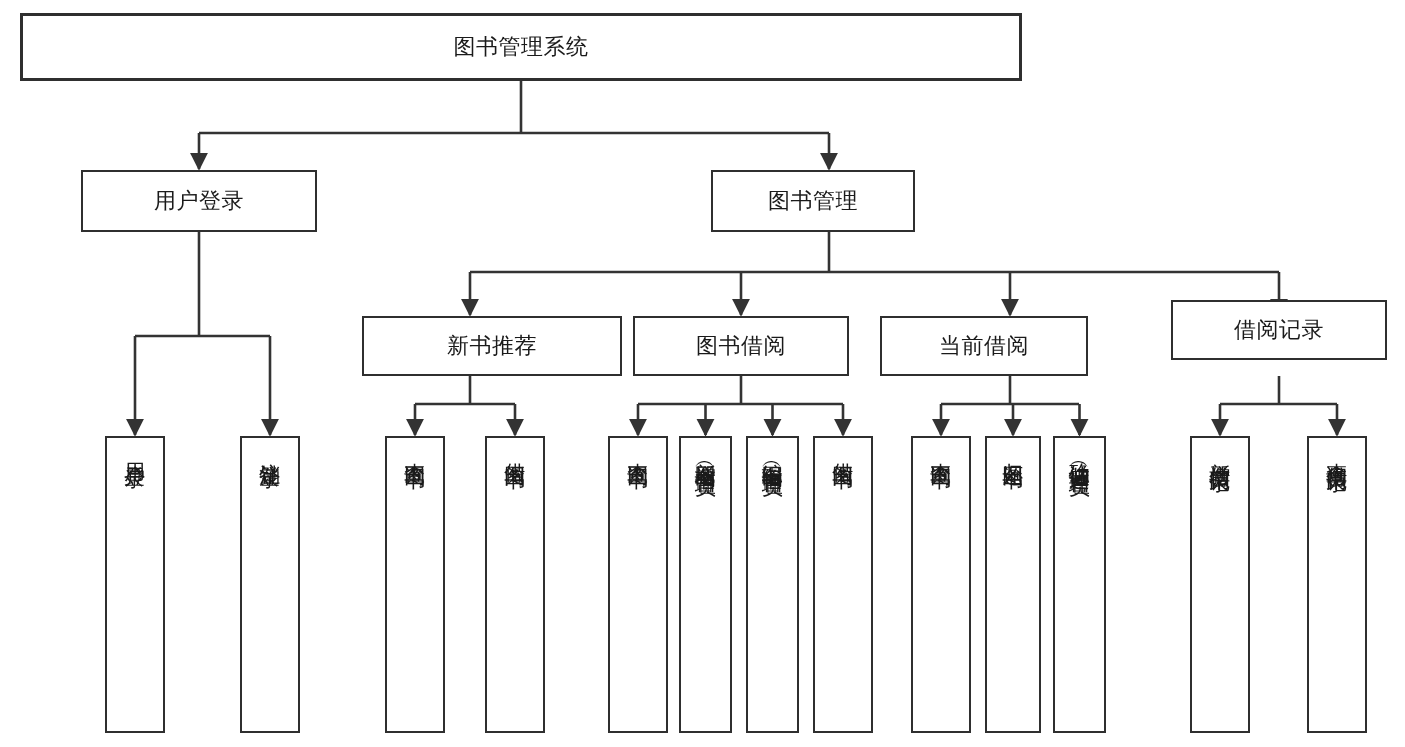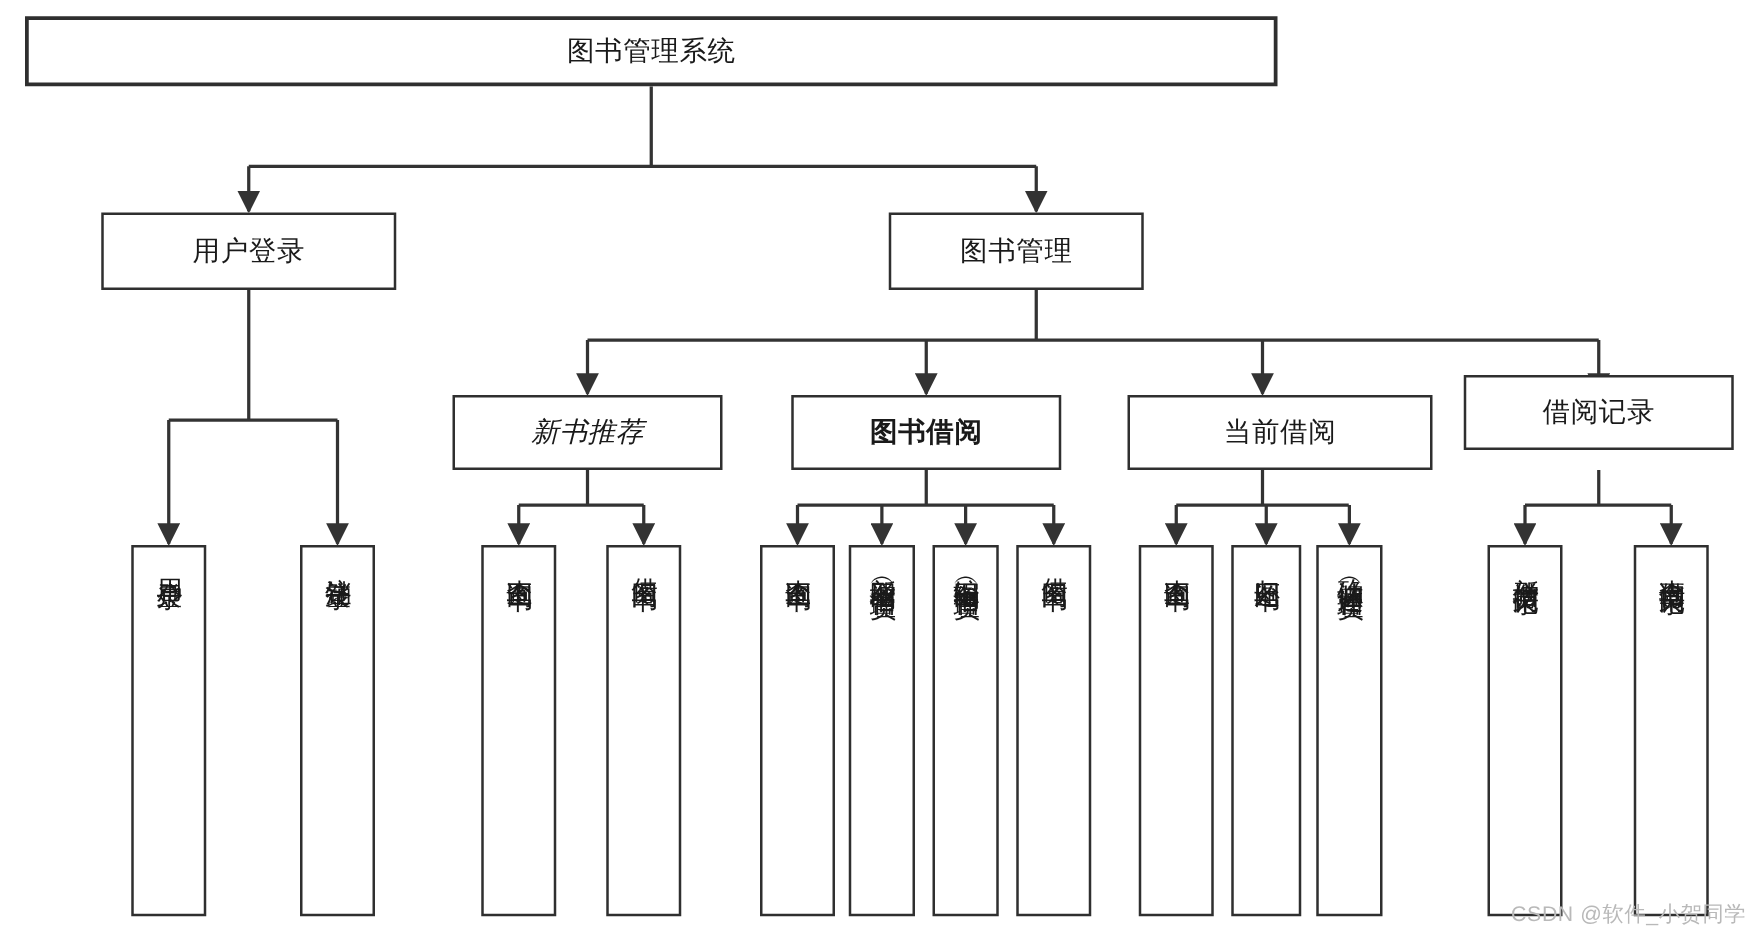--- a/index.html
+++ b/index.html
@@ -112,36 +112,36 @@
         <line x1="843" y1="404" x2="843" y2="435" stroke="#333333" stroke-width="2.6" marker-end="url(#arrow)"></line>
         <line x1="941" y1="404" x2="941" y2="435" stroke="#333333" stroke-width="2.6" marker-end="url(#arrow)"></line>
         <line x1="1013" y1="404" x2="1013" y2="435" stroke="#333333" stroke-width="2.6" marker-end="url(#arrow)"></line>
         <line x1="1079.5" y1="404" x2="1079.5" y2="435" stroke="#333333" stroke-width="2.6" marker-end="url(#arrow)"></line>
         <line x1="1220" y1="404" x2="1220" y2="435" stroke="#333333" stroke-width="2.6" marker-end="url(#arrow)"></line>
         <line x1="1337" y1="404" x2="1337" y2="435" stroke="#333333" stroke-width="2.6" marker-end="url(#arrow)"></line>
       </g>
   </svg>
 
   <div id="node-layer">
-      <div class="node horizontal level-root" style="left: 20px; top: 13px; width: 1002px; height: 56px;">
+      <div class="node horizontal level-root" style="left: 20px; top: 13px; width: 1002px; height: 68px;">
         <span class="node-label">图书管理系统</span>
       </div>
       <div class="node horizontal" style="left: 81px; top: 170px; width: 236px; height: 62px;">
         <span class="node-label">用户登录</span>
       </div>
       <div class="node horizontal" style="left: 711px; top: 170px; width: 204px; height: 62px;">
         <span class="node-label">图书管理</span>
       </div>
-      <div class="node horizontal" style="left: 362px; top: 316px; width: 216px; height: 60px; font-style: italic;">
+      <div class="node horizontal" style="left: 362px; top: 316px; width: 260px; height: 60px;">
         <span class="node-label">新书推荐</span>
       </div>
-      <div class="node horizontal" style="left: 633px; top: 316px; width: 216px; height: 60px; font-weight: bold;">
+      <div class="node horizontal" style="left: 633px; top: 316px; width: 216px; height: 60px;">
         <span class="node-label">图书借阅</span>
       </div>
-      <div class="node horizontal" style="left: 902px; top: 316px; width: 244px; height: 60px;">
+      <div class="node horizontal" style="left: 880px; top: 316px; width: 208px; height: 60px;">
         <span class="node-label">当前借阅</span>
       </div>
       <div class="node horizontal" style="left: 1171px; top: 300px; width: 216px; height: 60px;">
         <span class="node-label">借阅记录</span>
       </div>
       <div class="node leaf" style="left: 105px; top: 436px; width: 60px; height: 297px;">
         <span class="node-label">用户登录</span>
       </div>
       <div class="node leaf" style="left: 240px; top: 436px; width: 60px; height: 297px;">
         <span class="node-label">注销登录</span>
@@ -174,14 +174,13 @@
         <span class="node-label">确认归还（管理员）</span>
       </div>
       <div class="node leaf" style="left: 1190px; top: 436px; width: 60px; height: 297px;">
         <span class="node-label">新增借阅记录</span>
       </div>
       <div class="node leaf" style="left: 1307px; top: 436px; width: 60px; height: 297px;">
         <span class="node-label">查询借阅记录</span>
       </div>
     </div>
 
-  <div class="watermark">CSDN @软件_小贺同学</div>
 </div>
 
 </body></html>

